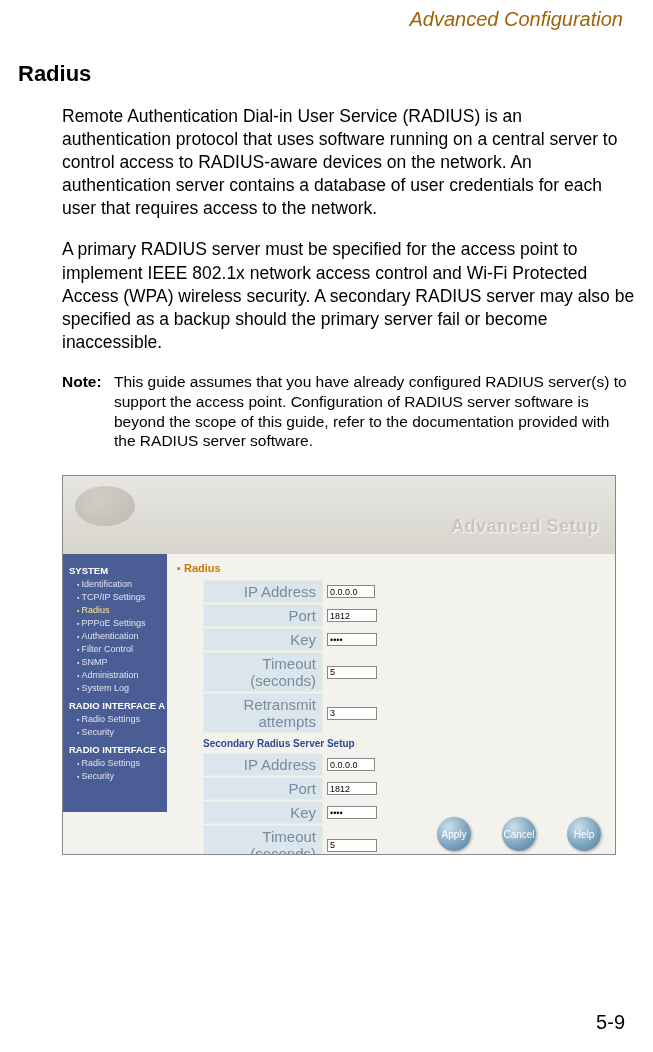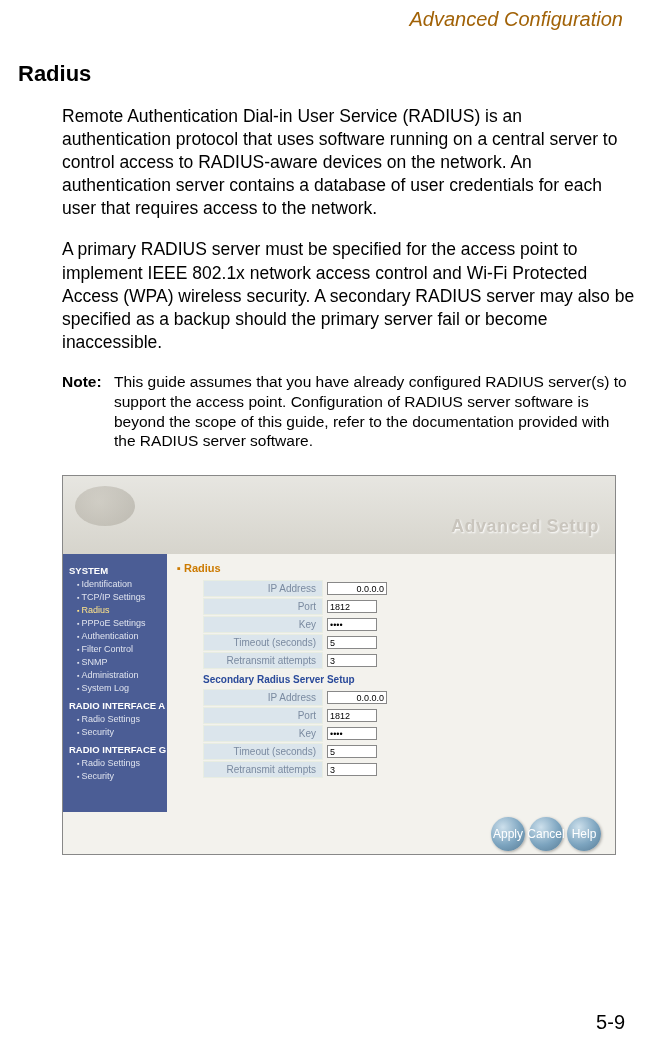--- a/index.html
+++ b/index.html
@@ -117,61 +117,62 @@
     font-size: 10px;
     font-weight: bold;
     padding: 4px 0 4px 26px;
   }
   .ss-form { padding-left: 26px; }
   .ss-row { display: flex; margin-bottom: 1px; }
   .ss-row .lbl {
     width: 120px;
     background: #dbe5ec;
     color: #7a8aa0;
-    font-size: 10px;
+    font-size: 15px;
     text-align: right;
     padding: 2px 6px;
     border: 1px solid #e8ede2;
   }
   .ss-row .fld {
     flex: 0 0 90px;
     padding-left: 4px;
     display: flex;
     align-items: center;
   }
   .ss-row input {
     font-size: 9px;
     width: 50px;
     height: 13px;
     border: 1px solid #888;
     padding: 0 2px;
     background: #fff;
   }
-  .ss-row input.wide { width: 60px; text-align: right; }
+  .ss-row input.wide { width: 48px; }
   .ss-footer {
     height: 44px;
     background: #f3f2ed;
     border-top: 0;
     display: flex;
     justify-content: flex-end;
     align-items: center;
     padding-right: 14px;
     gap: 4px;
   }
   .ss-btn {
     width: 34px; height: 34px;
     border-radius: 50%;
     background: radial-gradient(circle at 35% 30%, #cde0ec, #7ca4bf 55%, #577a93);
     color: #fff;
-    font-size: 12px;
+    font-size: 10px;
     display: flex;
     align-items: center;
     justify-content: center;
     box-shadow: 1px 1px 3px rgba(0,0,0,0.3);
     cursor: pointer;
+    margin-left: 27px;
   }
   .page-num {
     position: absolute;
     bottom: 18px;
     right: 28px;
     font-size: 20px;
   }
 </style>
 </head>
 <body>

